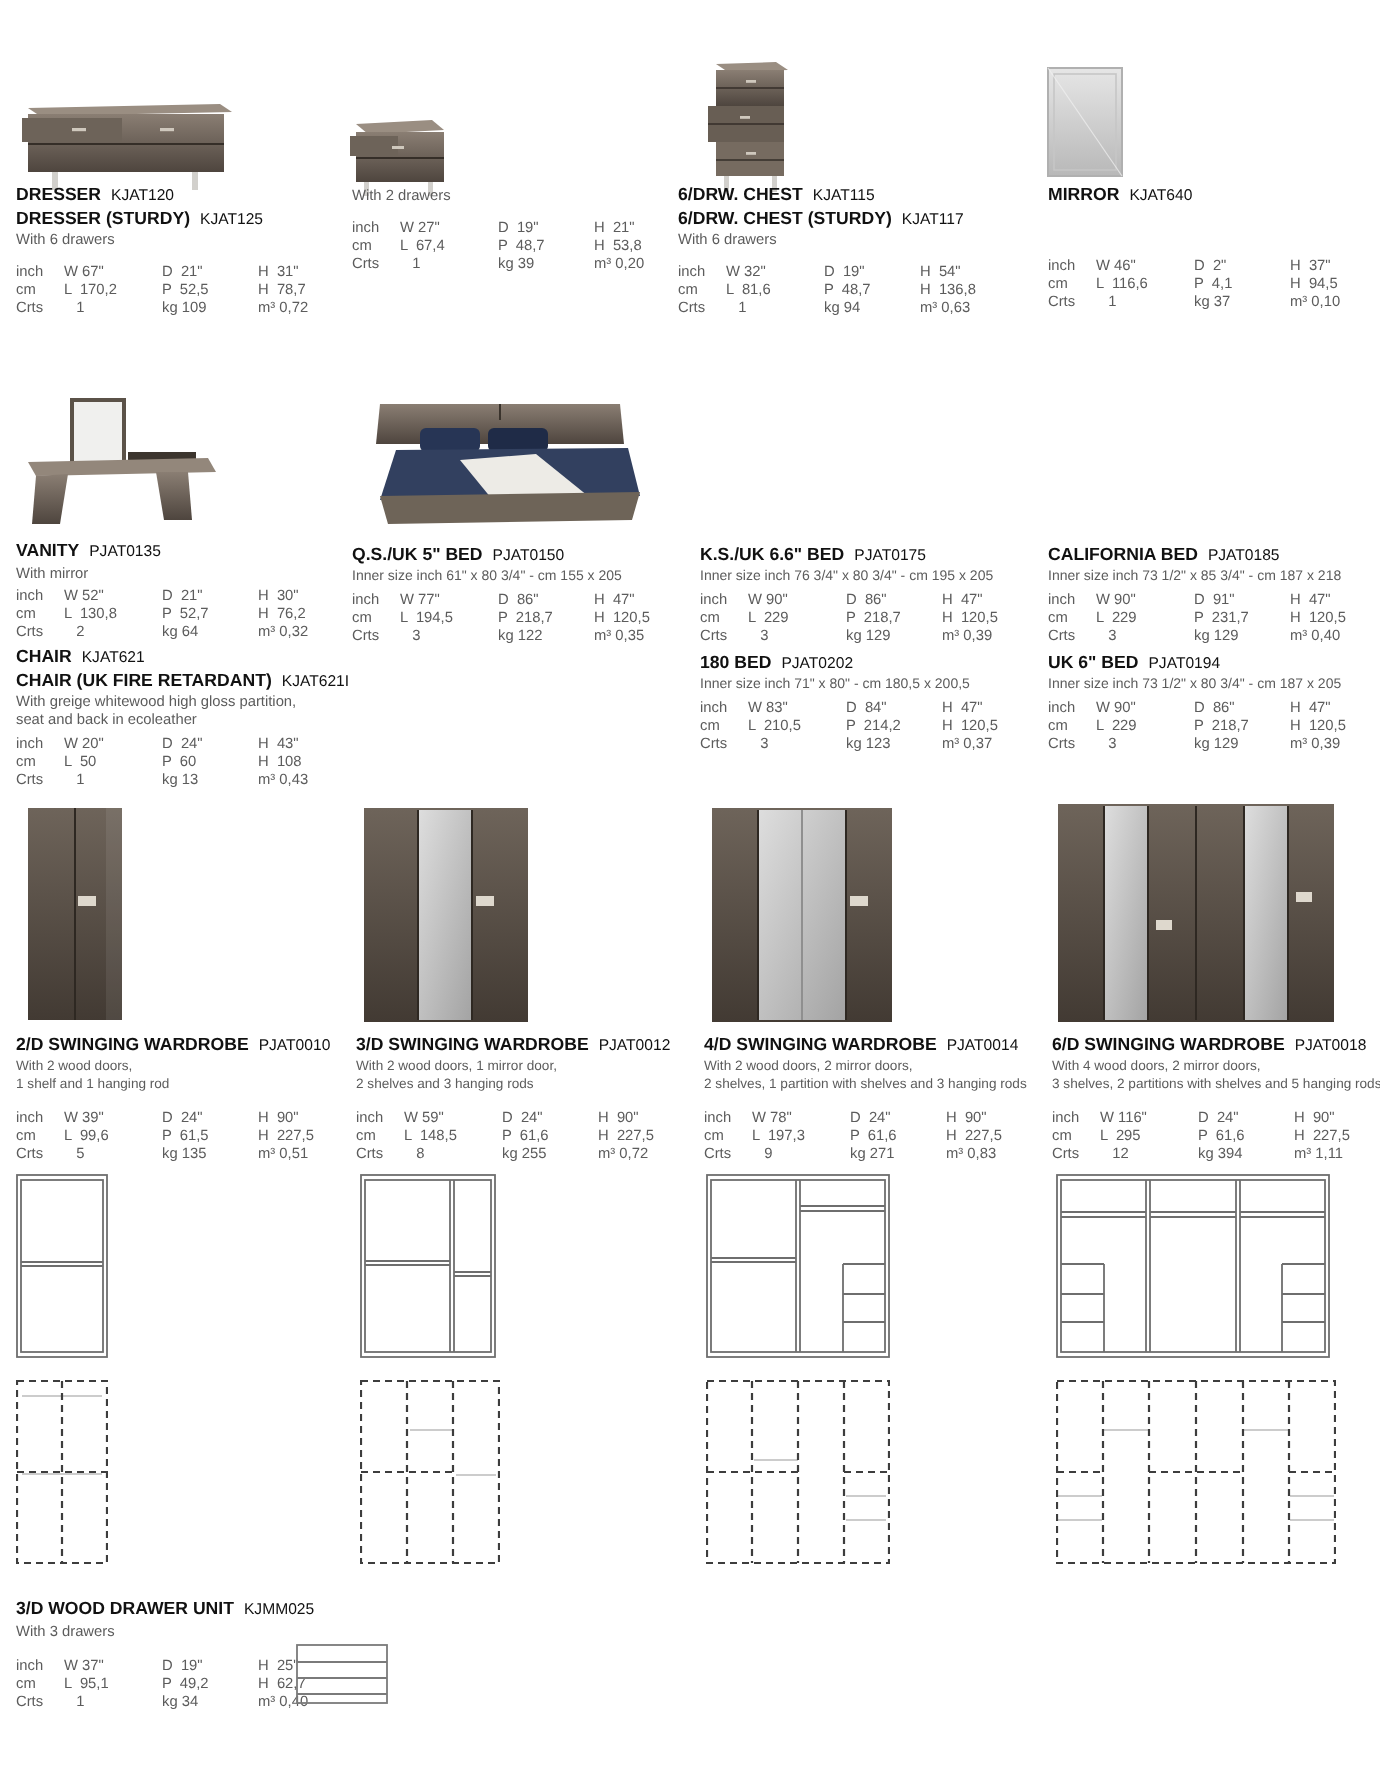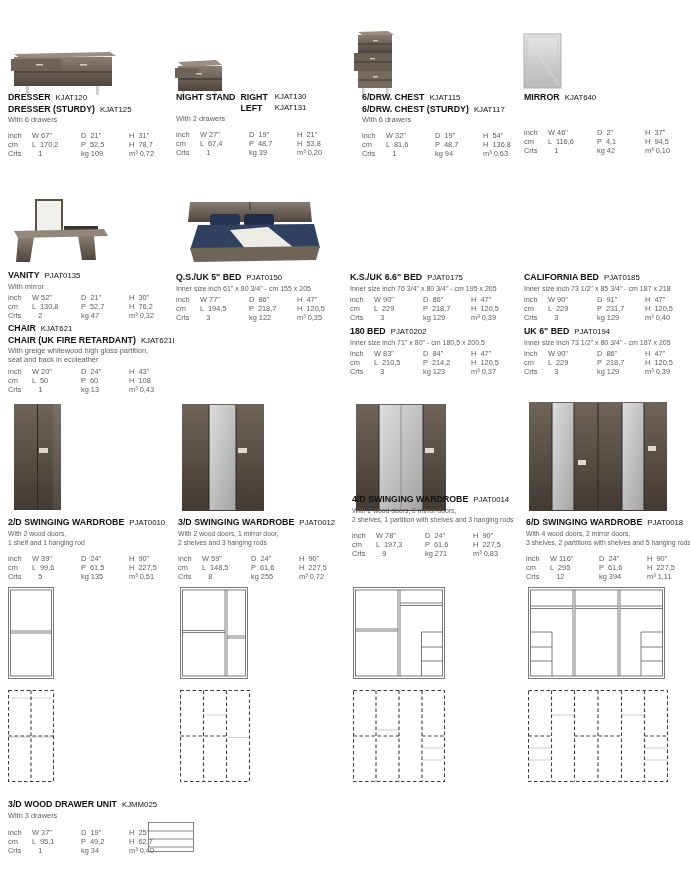--- a/index.html
+++ b/index.html
@@ -108,47 +108,38 @@
         <span class="sc">P  52,5</span>
         <span class="sc">H  78,7</span>
         <span class="sc">Crts</span>
         <span class="sc">   1</span>
         <span class="sc">kg 109</span>
         <span class="sc">m³ 0,72</span>
       </div>
   </div>
 
   <div class="block" style="left:176px;top:92px">
-    <div class="trow">
-      <span class="pname">NIGHT STAND</span>
-      <span class="variants">
-        <span class="pname">RIGHT</span>
-        <span class="pcode">KJAT130</span>
-        <span class="pname">LEFT</span>
-        <span class="pcode">KJAT131</span>
-      </span>
-    </div>
     <div class="desc" style="margin-top:1px">With 2 drawers</div>
     <div class="specs">
         <span class="sc">inch</span>
         <span class="sc">W 27"</span>
         <span class="sc">D  19"</span>
         <span class="sc">H  21"</span>
         <span class="sc">cm</span>
         <span class="sc">L  67,4</span>
         <span class="sc">P  48,7</span>
         <span class="sc">H  53,8</span>
         <span class="sc">Crts</span>
         <span class="sc">   1</span>
         <span class="sc">kg 39</span>
         <span class="sc">m³ 0,20</span>
       </div>
   </div>
 
-  <div class="block" style="left:362px;top:92px">
+  <div class="block" style="left:339px;top:92px">
     <div class="trow">
       <span class="pname">6/DRW. CHEST</span>
       <span class="pcode">KJAT115</span>
     </div>
     <div class="trow">
       <span class="pname">6/DRW. CHEST (STURDY)</span>
       <span class="pcode">KJAT117</span>
     </div>
     <div class="desc">With 6 drawers</div>
     <div class="specs">
@@ -176,21 +167,21 @@
         <span class="sc">inch</span>
         <span class="sc">W 46"</span>
         <span class="sc">D  2"</span>
         <span class="sc">H  37"</span>
         <span class="sc">cm</span>
         <span class="sc">L  116,6</span>
         <span class="sc">P  4,1</span>
         <span class="sc">H  94,5</span>
         <span class="sc">Crts</span>
         <span class="sc">   1</span>
-        <span class="sc">kg 42</span>
+        <span class="sc">kg 37</span>
         <span class="sc">m³ 0,10</span>
       </div>
   </div>
 
   <svg class="photo" style="left:6px;top:198px" width="108" height="66" viewBox="0 0 108 66">
     <rect x="30" y="2" width="26" height="32" fill="#f0f0ee" stroke="#5b5248" stroke-width="2"></rect>
     <rect x="58" y="28" width="34" height="7" fill="#3c352e"></rect>
     <polygon points="8,33 98,31 102,38 12,40" fill="#93877b"></polygon>
     <polygon points="12,40 28,39 24,64 10,64" fill="url(#woodV)"></polygon>
     <polygon points="72,38 88,38 90,62 76,62" fill="url(#woodV)"></polygon>
@@ -216,21 +207,21 @@
         <span class="sc">inch</span>
         <span class="sc">W 52"</span>
         <span class="sc">D  21"</span>
         <span class="sc">H  30"</span>
         <span class="sc">cm</span>
         <span class="sc">L  130,8</span>
         <span class="sc">P  52,7</span>
         <span class="sc">H  76,2</span>
         <span class="sc">Crts</span>
         <span class="sc">   2</span>
-        <span class="sc">kg 47</span>
+        <span class="sc">kg 64</span>
         <span class="sc">m³ 0,32</span>
       </div>
   </div>
 
   <div class="block" style="left:176px;top:272px">
     <div class="trow">
       <span class="pname">Q.S./UK 5" BED</span>
       <span class="pcode">PJAT0150</span>
     </div>
     <div class="inner">Inner size inch 61" x 80 3/4" - cm 155 x 205</div>
@@ -441,21 +432,21 @@
         <span class="sc">L  148,5</span>
         <span class="sc">P  61,6</span>
         <span class="sc">H  227,5</span>
         <span class="sc">Crts</span>
         <span class="sc">   8</span>
         <span class="sc">kg 255</span>
         <span class="sc">m³ 0,72</span>
       </div>
   </div>
 
-  <div class="block" style="left:352px;top:494px">
+  <div class="block" style="left:352px;top:517px">
     <div class="trow">
       <span class="pname">4/D SWINGING WARDROBE</span>
       <span class="pcode">PJAT0014</span>
     </div>
     <div class="desc sm">With 2 wood doors, 2 mirror doors,</div>
     <div class="desc sm">2 shelves, 1 partition with shelves and 3 hanging rods</div>
     <div class="specs">
         <span class="sc">inch</span>
         <span class="sc">W 78"</span>
         <span class="sc">D  24"</span>

